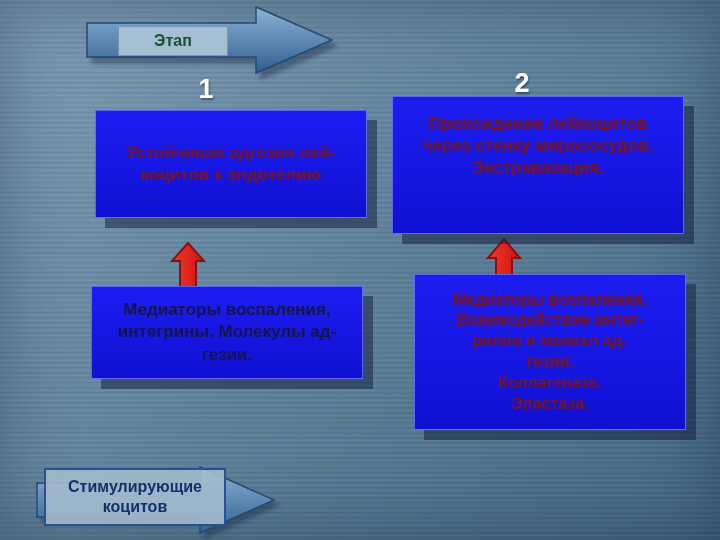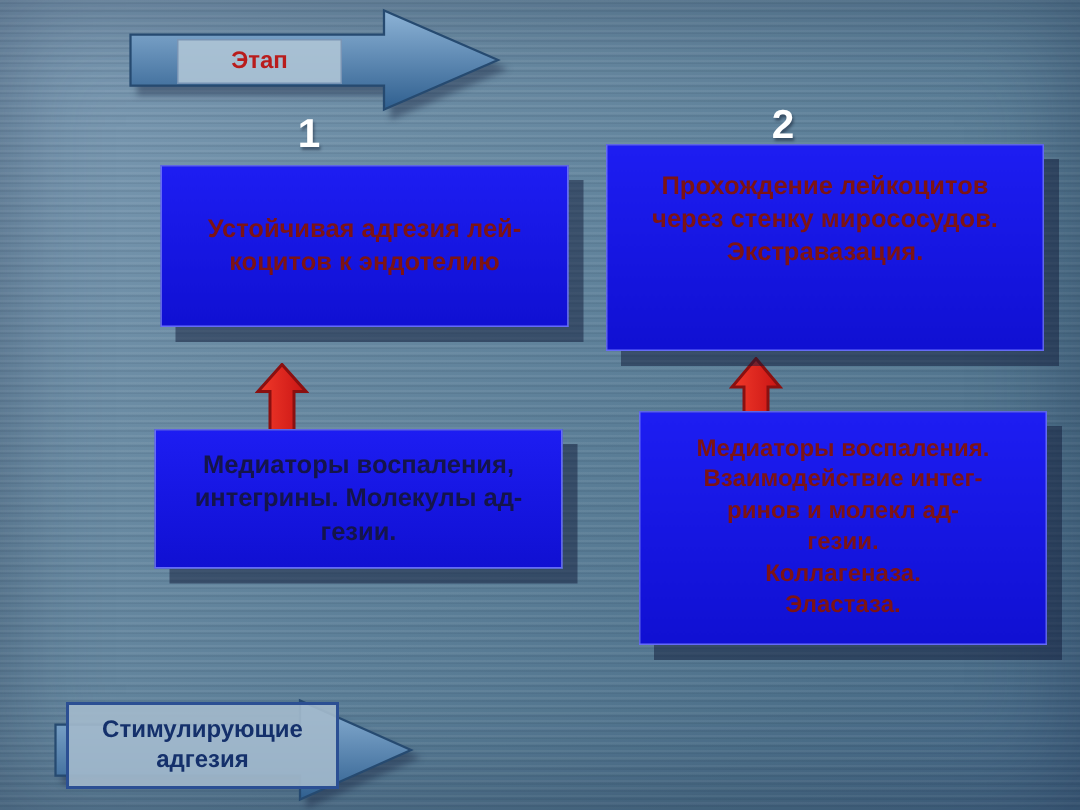--- a/index.html
+++ b/index.html
@@ -22,21 +22,21 @@
   .shape-label{
     position:absolute;z-index:2;
     display:flex;align-items:center;justify-content:center;
     font-weight:bold;text-align:center;white-space:pre-line;
     box-sizing:border-box;
   }
   .stage-label{
     left:118px;top:26px;width:110px;height:30px;
     background:rgba(173,195,213,0.92);
     border:1px solid rgba(38,70,125,0.35);
-    color:#b91c1c;font-size:16px;
+    color:#14532d;font-size:16px;
   }
   .stim-label{
     left:44px;top:468px;width:182px;height:58px;
     background:rgba(162,185,203,0.92);
     border:2px solid #2b4f93;
     color:#14306b;font-size:16px;line-height:1.25;
   }
   .step-number{
     position:absolute;z-index:2;width:40px;text-align:center;
     color:#ffffff;font-size:27px;font-weight:bold;
@@ -44,21 +44,21 @@
   }
   .step-1{left:186px;top:74px;}
   .step-2{left:502px;top:68px;}
   .bluebox{
     position:absolute;z-index:2;
     background:linear-gradient(180deg,#1d1df2 0%,#1010d2 100%);
     border:1px solid rgba(190,205,255,0.45);
     box-shadow:10px 10px 0 rgba(16,26,56,0.50);
     display:flex;align-items:center;justify-content:center;
     text-align:center;font-weight:bold;white-space:pre-line;
-    padding:8px 22px;box-sizing:border-box;line-height:1.3;margin-left:12px;
+    padding:8px 22px;box-sizing:border-box;line-height:1.3;
   }
   .maroon{color:#7d1414;}
   .navy{color:#15154a;}
   .box-tl{left:95px;top:110px;width:272px;height:108px;font-size:17px;}
   .box-tr{left:392px;top:96px;width:292px;height:138px;font-size:17px;align-items:flex-start;padding-top:16px;}
   .box-bl{left:91px;top:286px;width:272px;height:93px;font-size:17px;}
   .box-br{left:414px;top:274px;width:272px;height:156px;font-size:16px;}
   .up-arrow{position:absolute;z-index:1;}
   .up-arrow-left{left:170px;top:242px;}
   .up-arrow-right{left:486px;top:238px;}
@@ -111,15 +111,15 @@
 ринов и молекл ад-
 гезии.
 Коллагеназа.
 Эластаза.</div>
 
   <svg class="arrow-svg" style="left:36px;top:464px;filter:drop-shadow(5px 5px 2px rgba(16,26,56,0.38));" width="240" height="72" viewBox="0 0 240 72">
     <polygon points="1,19 164,19 164,3 238,36 164,69 164,53 1,53" fill="url(#arrowGrad)" stroke="#264a70" stroke-width="1.5"></polygon>
   </svg>
 
   <div class="shape-label stim-label">Стимулирующие
-адгезия</div>
+коцитов</div>
 
 </div>
 
 </body></html>

